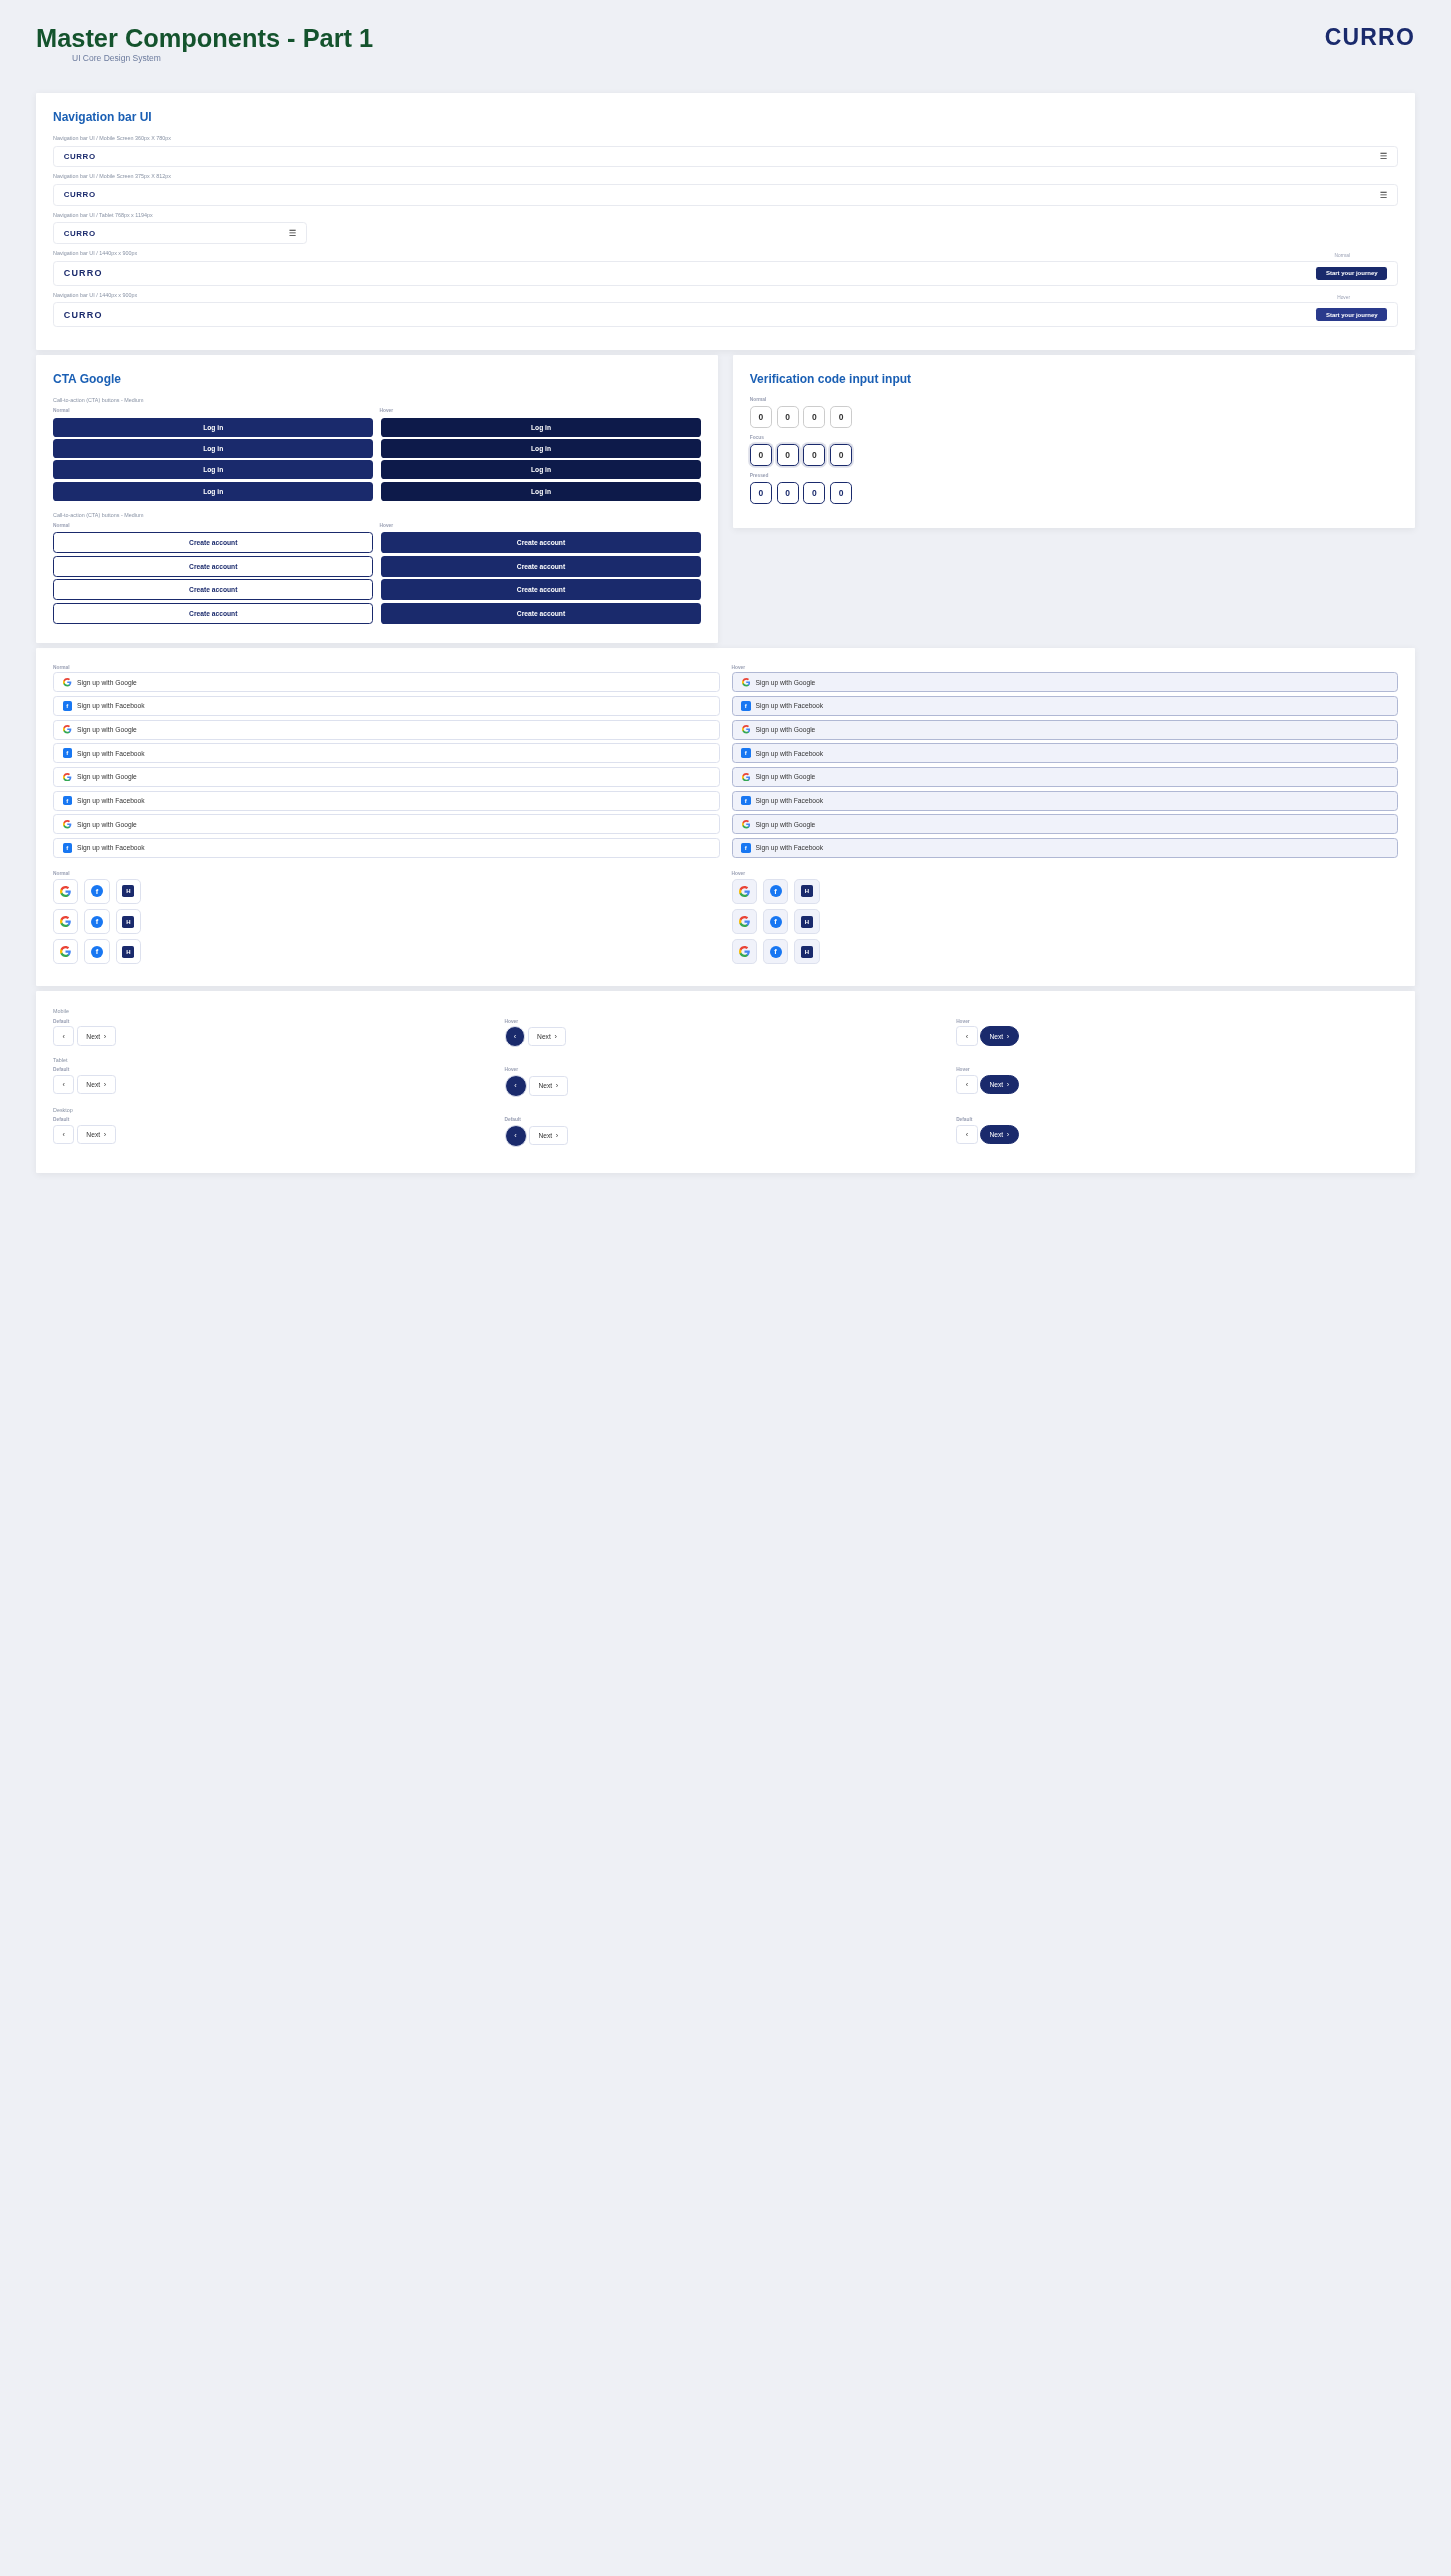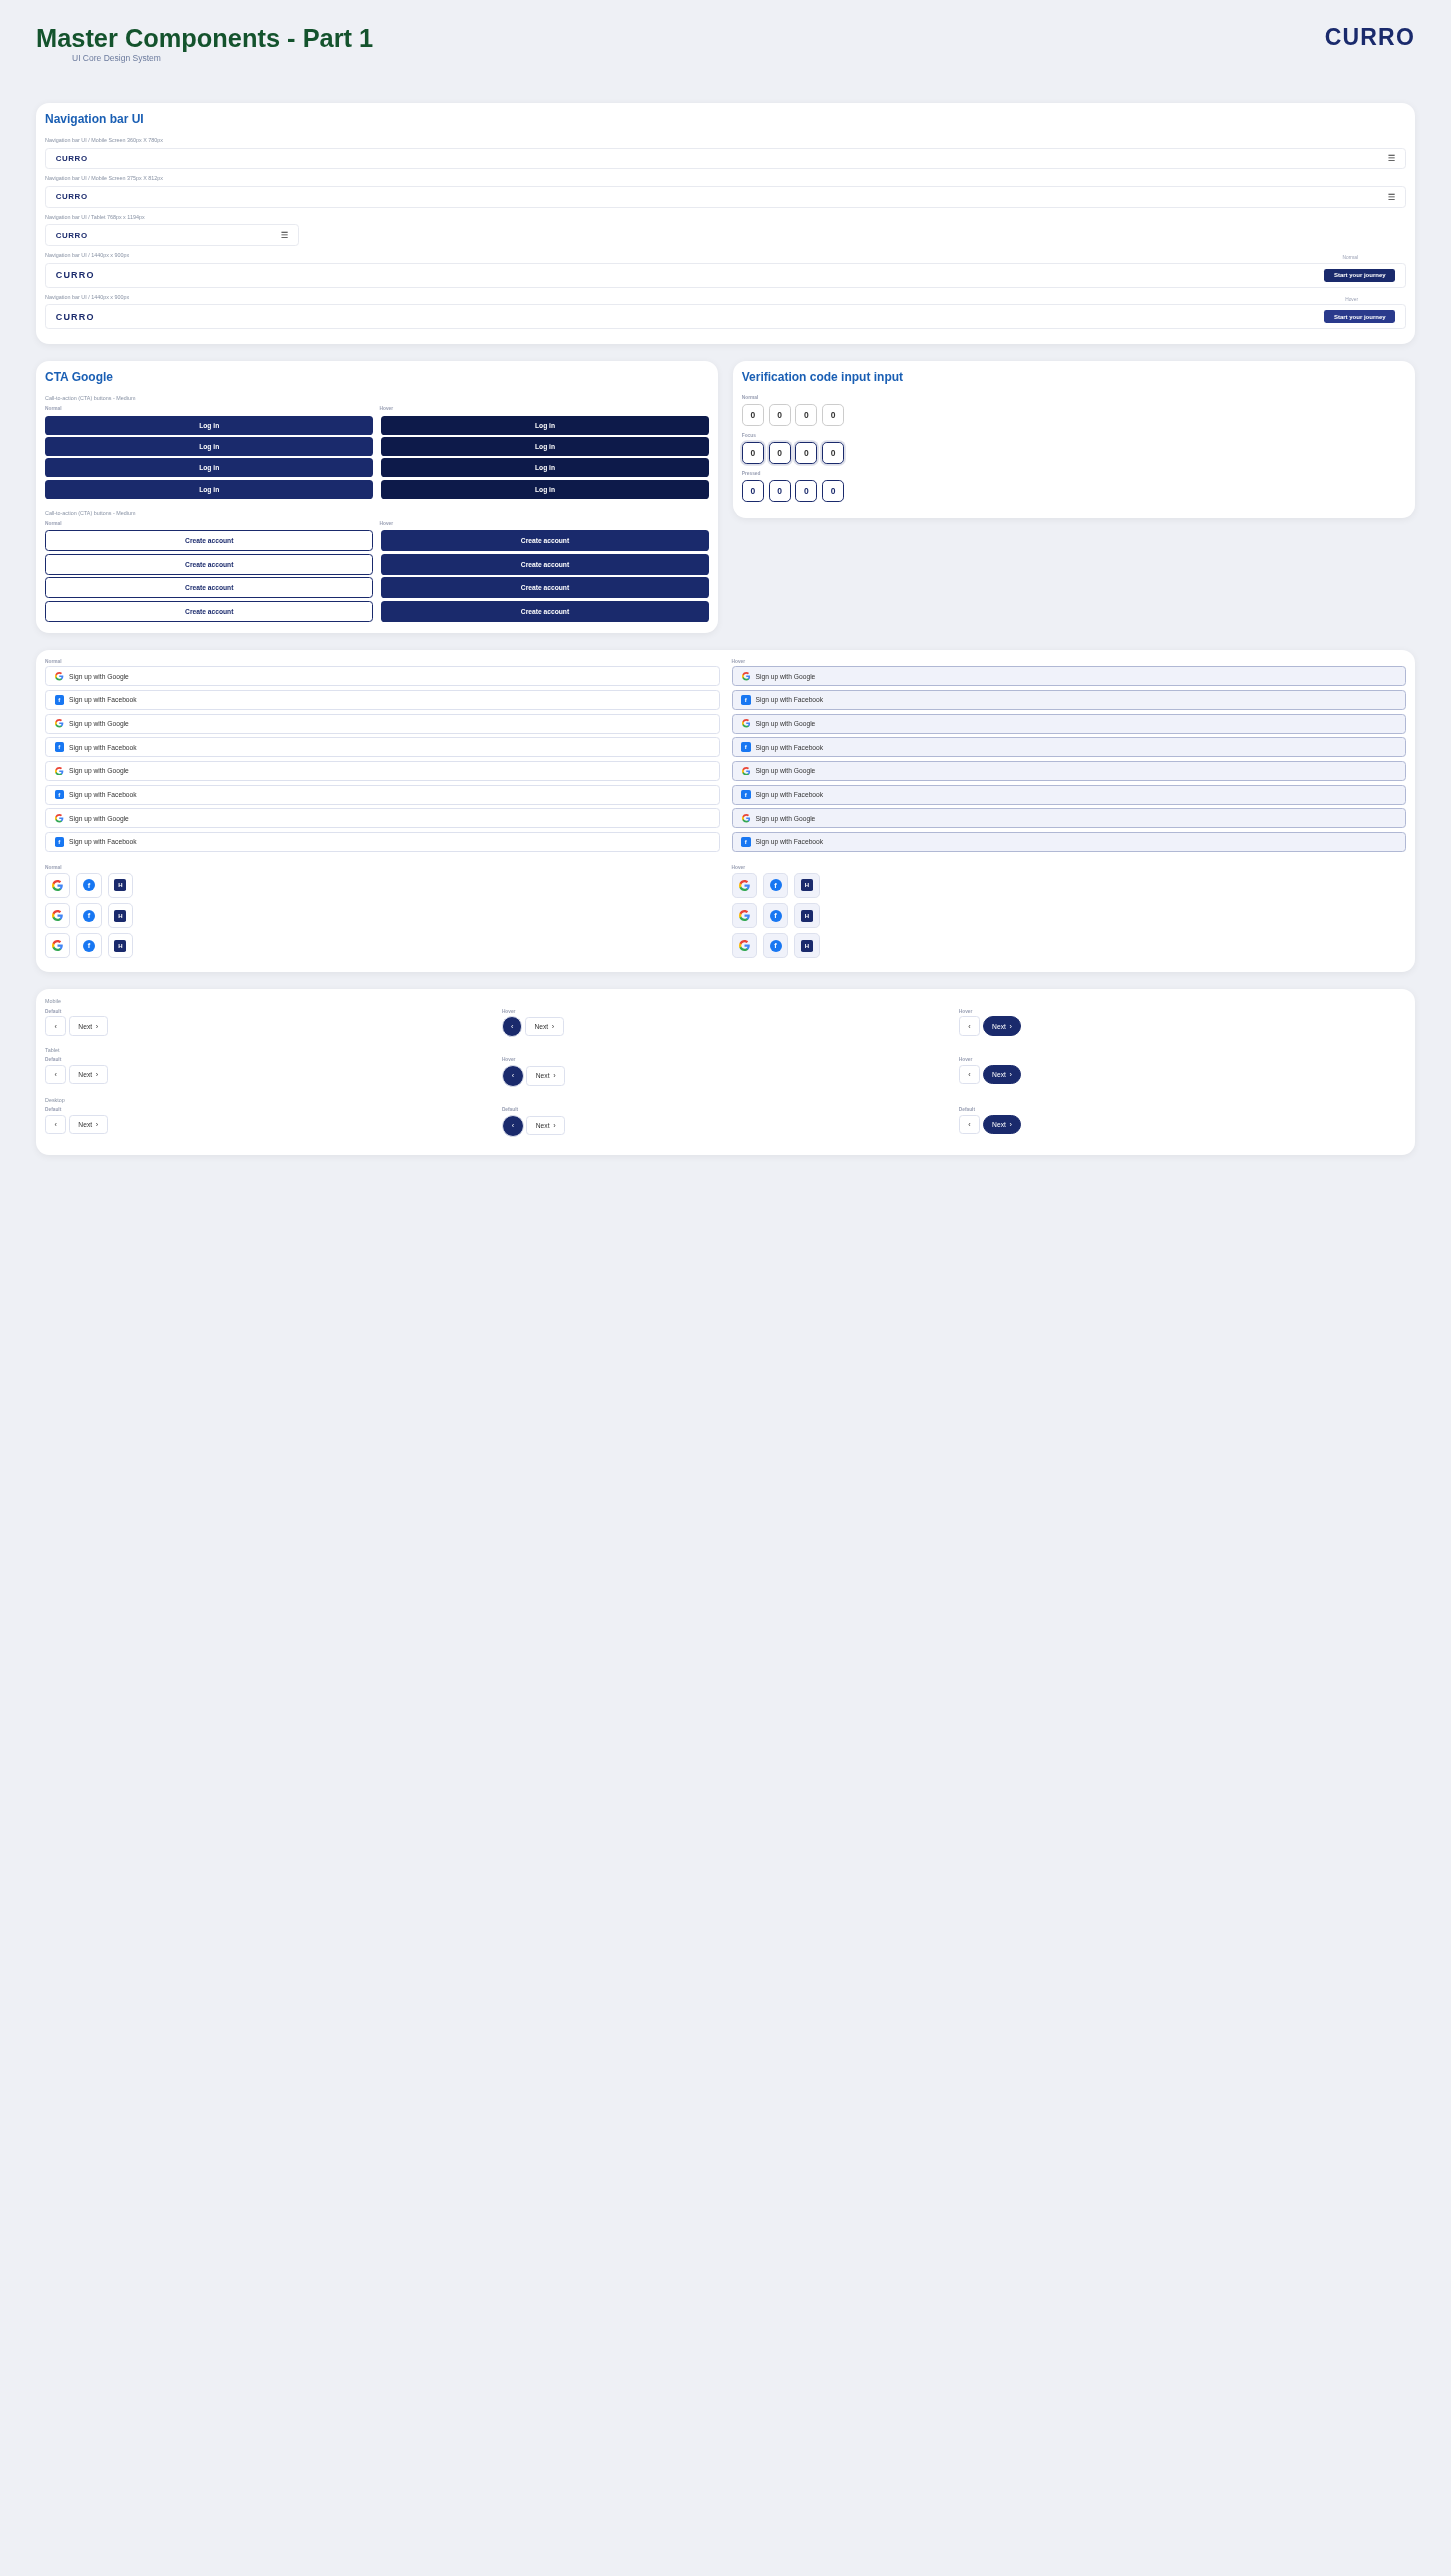--- a/index.html
+++ b/index.html
@@ -22,29 +22,29 @@
     }
     .brand-logo {
       font-size: 23px;
       font-weight: 900;
       color: #1a2a6c;
       letter-spacing: 1.2px;
     }
     .page-subtitle {
       font-size: 8.5px;
       color: #6b7a9d;
-      margin-bottom: 35px;
+      margin-bottom: 25px;
       font-weight: 500;
       padding-left: 36px;
     }
     .card {
       background: #fff;
-      border-radius: 13px;
-      padding: 9px;
-      margin-bottom: 17px;
+      border-radius: 1px;
+      padding: 17px;
+      margin-bottom: 5px;
       box-shadow: 0 1.2px 7.3px rgba(0,0,0,0.06);
     }
     .card-title {
       font-size: 12px;
       font-weight: 700;
       color: #1a5fb4;
       margin-bottom: 11px;
     }
     .section-label {
       font-size: 5.4px;

